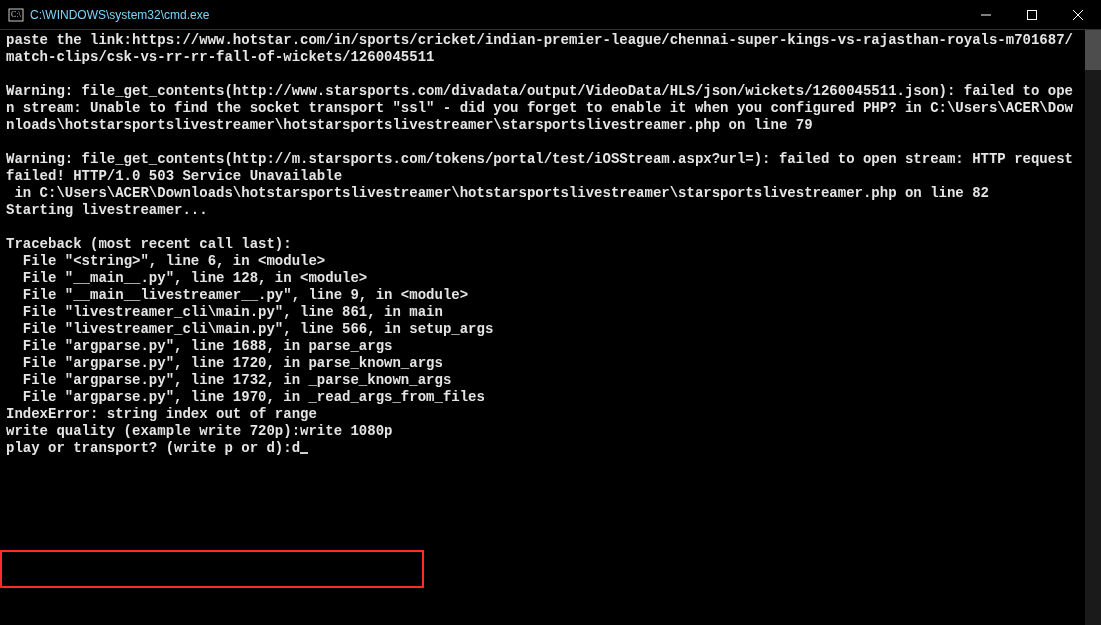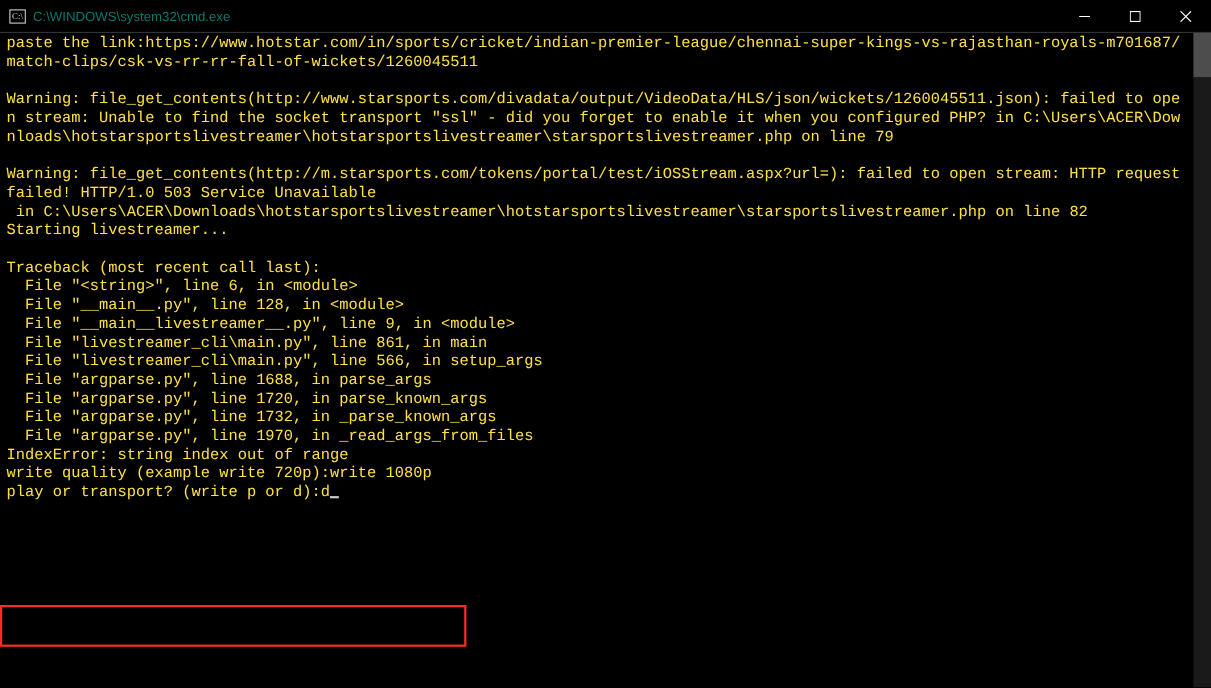--- a/index.html
+++ b/index.html
@@ -24,21 +24,21 @@
     .titlebar-icon {
       width: 16px;
       height: 16px;
       margin-right: 6px;
       display: inline-flex;
       align-items: center;
       justify-content: center;
     }
     .titlebar-text {
       flex: 1;
-      color: #0f766e;
+      color: #7dd3fc;
       font-size: 12px;
       font-family: 'Segoe UI', Tahoma, sans-serif;
     }
     .titlebar-controls {
       display: flex;
       height: 100%;
     }
     .tb-btn {
       width: 46px;
       height: 30px;
@@ -49,26 +49,27 @@
       color: #fff;
     }
     .terminal-wrap {
       position: relative;
       height: calc(100% - 30px);
       display: flex;
     }
     .terminal {
       flex: 1;
       padding: 2px 6px;
-      color: #fde047;
+      color: #e5e5e5;
       line-height: 17px;
       white-space: pre-wrap;
       word-break: break-all;
       font-family: Consolas, 'Courier New', monospace;
       font-size: 14px;
+      font-weight: bold;
     }
     .scrollbar-track {
       width: 16px;
       height: 100%;
       background: #1a1a1a;
       position: relative;
     }
     .scrollbar-thumb {
       position: absolute;
       top: 0;

